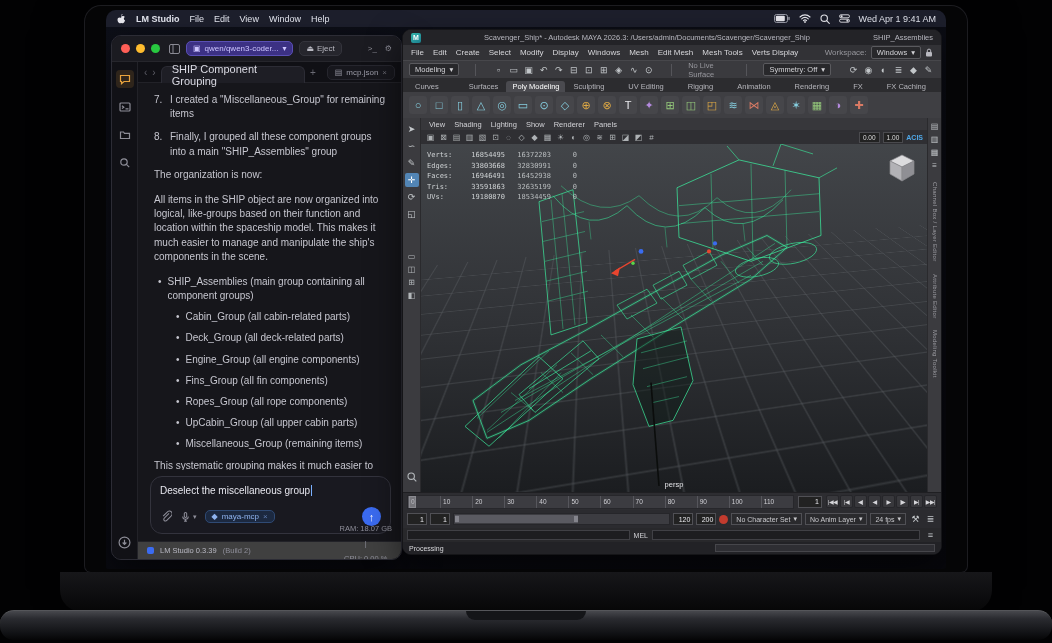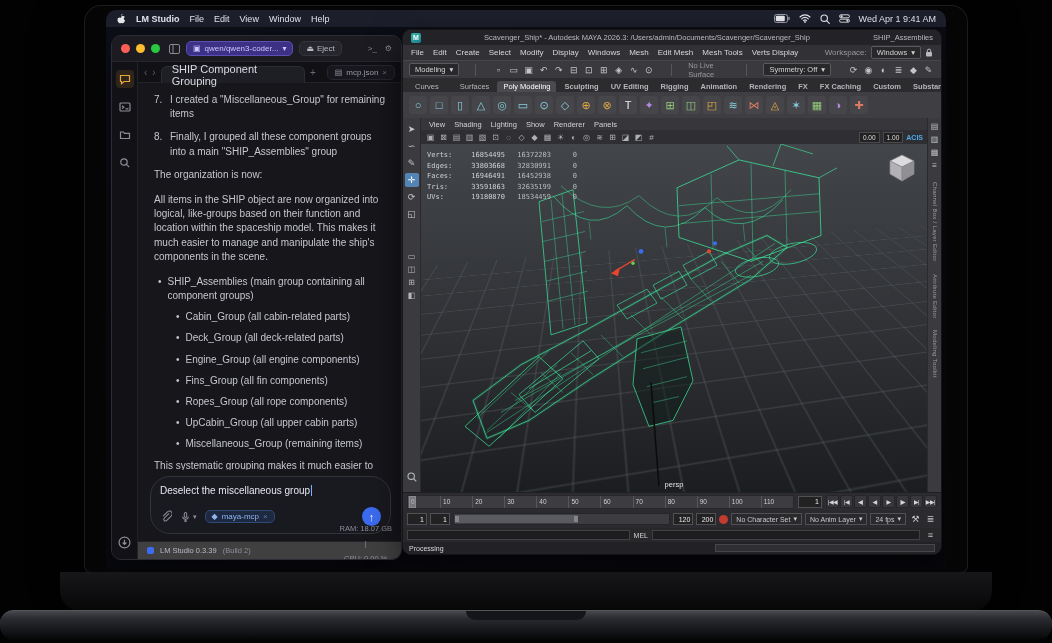--- a/index.html
+++ b/index.html
@@ -59,21 +59,21 @@
   .tab2{display:flex;gap:4px;align-items:center;font-size:8px;color:#9a9aa6;padding:2px 7px;
     background:#17171d;border:1px solid #26262e;border-radius:5px;margin-left:6px;}
   .tab2 .x{color:#6a6a74;}
   .chat{flex:1;overflow:hidden;padding:10px 12px 2px 16px;font-size:10px;line-height:1.42;color:#c6c6cf;}
   .oli{display:flex;gap:6px;margin:0 0 9px;}
   .oli .num{min-width:10px;}
   .para{margin:2px 0 11px;}
   .blt{display:flex;gap:6px;margin:0 0 7px 4px;}
   .blt .mark{flex:none;}
   .sublist .blt{margin-left:22px;}
-  .composer{flex:none;margin:6px 10px 7px 12px;border:1px solid #33333d;background:#191920;border-radius:20px;
+  .composer{flex:none;margin:6px 10px 7px 12px;border:1px solid #33333d;background:#191920;border-radius:12px;
     padding:8px 9px 7px;display:flex;flex-direction:column;gap:11px;}
   .composer-text{font-size:10px;color:#e6e6ee;}
   .caret{display:inline-block;width:1px;height:11px;background:#7ab0ff;vertical-align:-2px;margin-left:1px;}
   .composer-row{display:flex;align-items:center;gap:8px;color:#8f8f9a;}
   .mic-wrap{display:flex;align-items:center;gap:2px;font-size:7px;}
   .chip{display:flex;align-items:center;gap:4px;background:#1c2940;border:1px solid #2f4a74;color:#8fb3ee;
     font-size:8px;padding:1px 6px;border-radius:5px;}
   .chip .x{color:#5f7db0;}
   .send{margin-left:auto;width:19px;height:19px;border-radius:50%;background:var(--accent-blue,#3b6bf0);
     color:#fff;display:flex;align-items:center;justify-content:center;font-size:11px;}
@@ -472,27 +472,27 @@
 
           <span class="ticon">⟳</span>
               <span class="ticon">◉</span>
               <span class="ticon">◐</span>
               <span class="ticon">≣</span>
               <span class="ticon">◆</span>
               <span class="ticon">✎</span>
             </span>
         </div>
         <div class="shelf-tabs">
-          <span style="display:flex;gap:9px;">
+          <span style="display:flex;gap:18px;">
 
           <span class="stab">Curves</span>
               <span class="stab">Surfaces</span>
             </span>
           <span class="stab active">Poly Modeling</span>
-          <span style="display:flex;gap:0;font-weight:bold;">
+          <span style="display:flex;gap:12px;">
 
           <span class="stab">Sculpting</span>
               <span class="stab">UV Editing</span>
               <span class="stab">Rigging</span>
               <span class="stab">Animation</span>
               <span class="stab">Rendering</span>
               <span class="stab">FX</span>
               <span class="stab">FX Caching</span>
               <span class="stab">Custom</span>
               <span class="stab">Substance</span>

